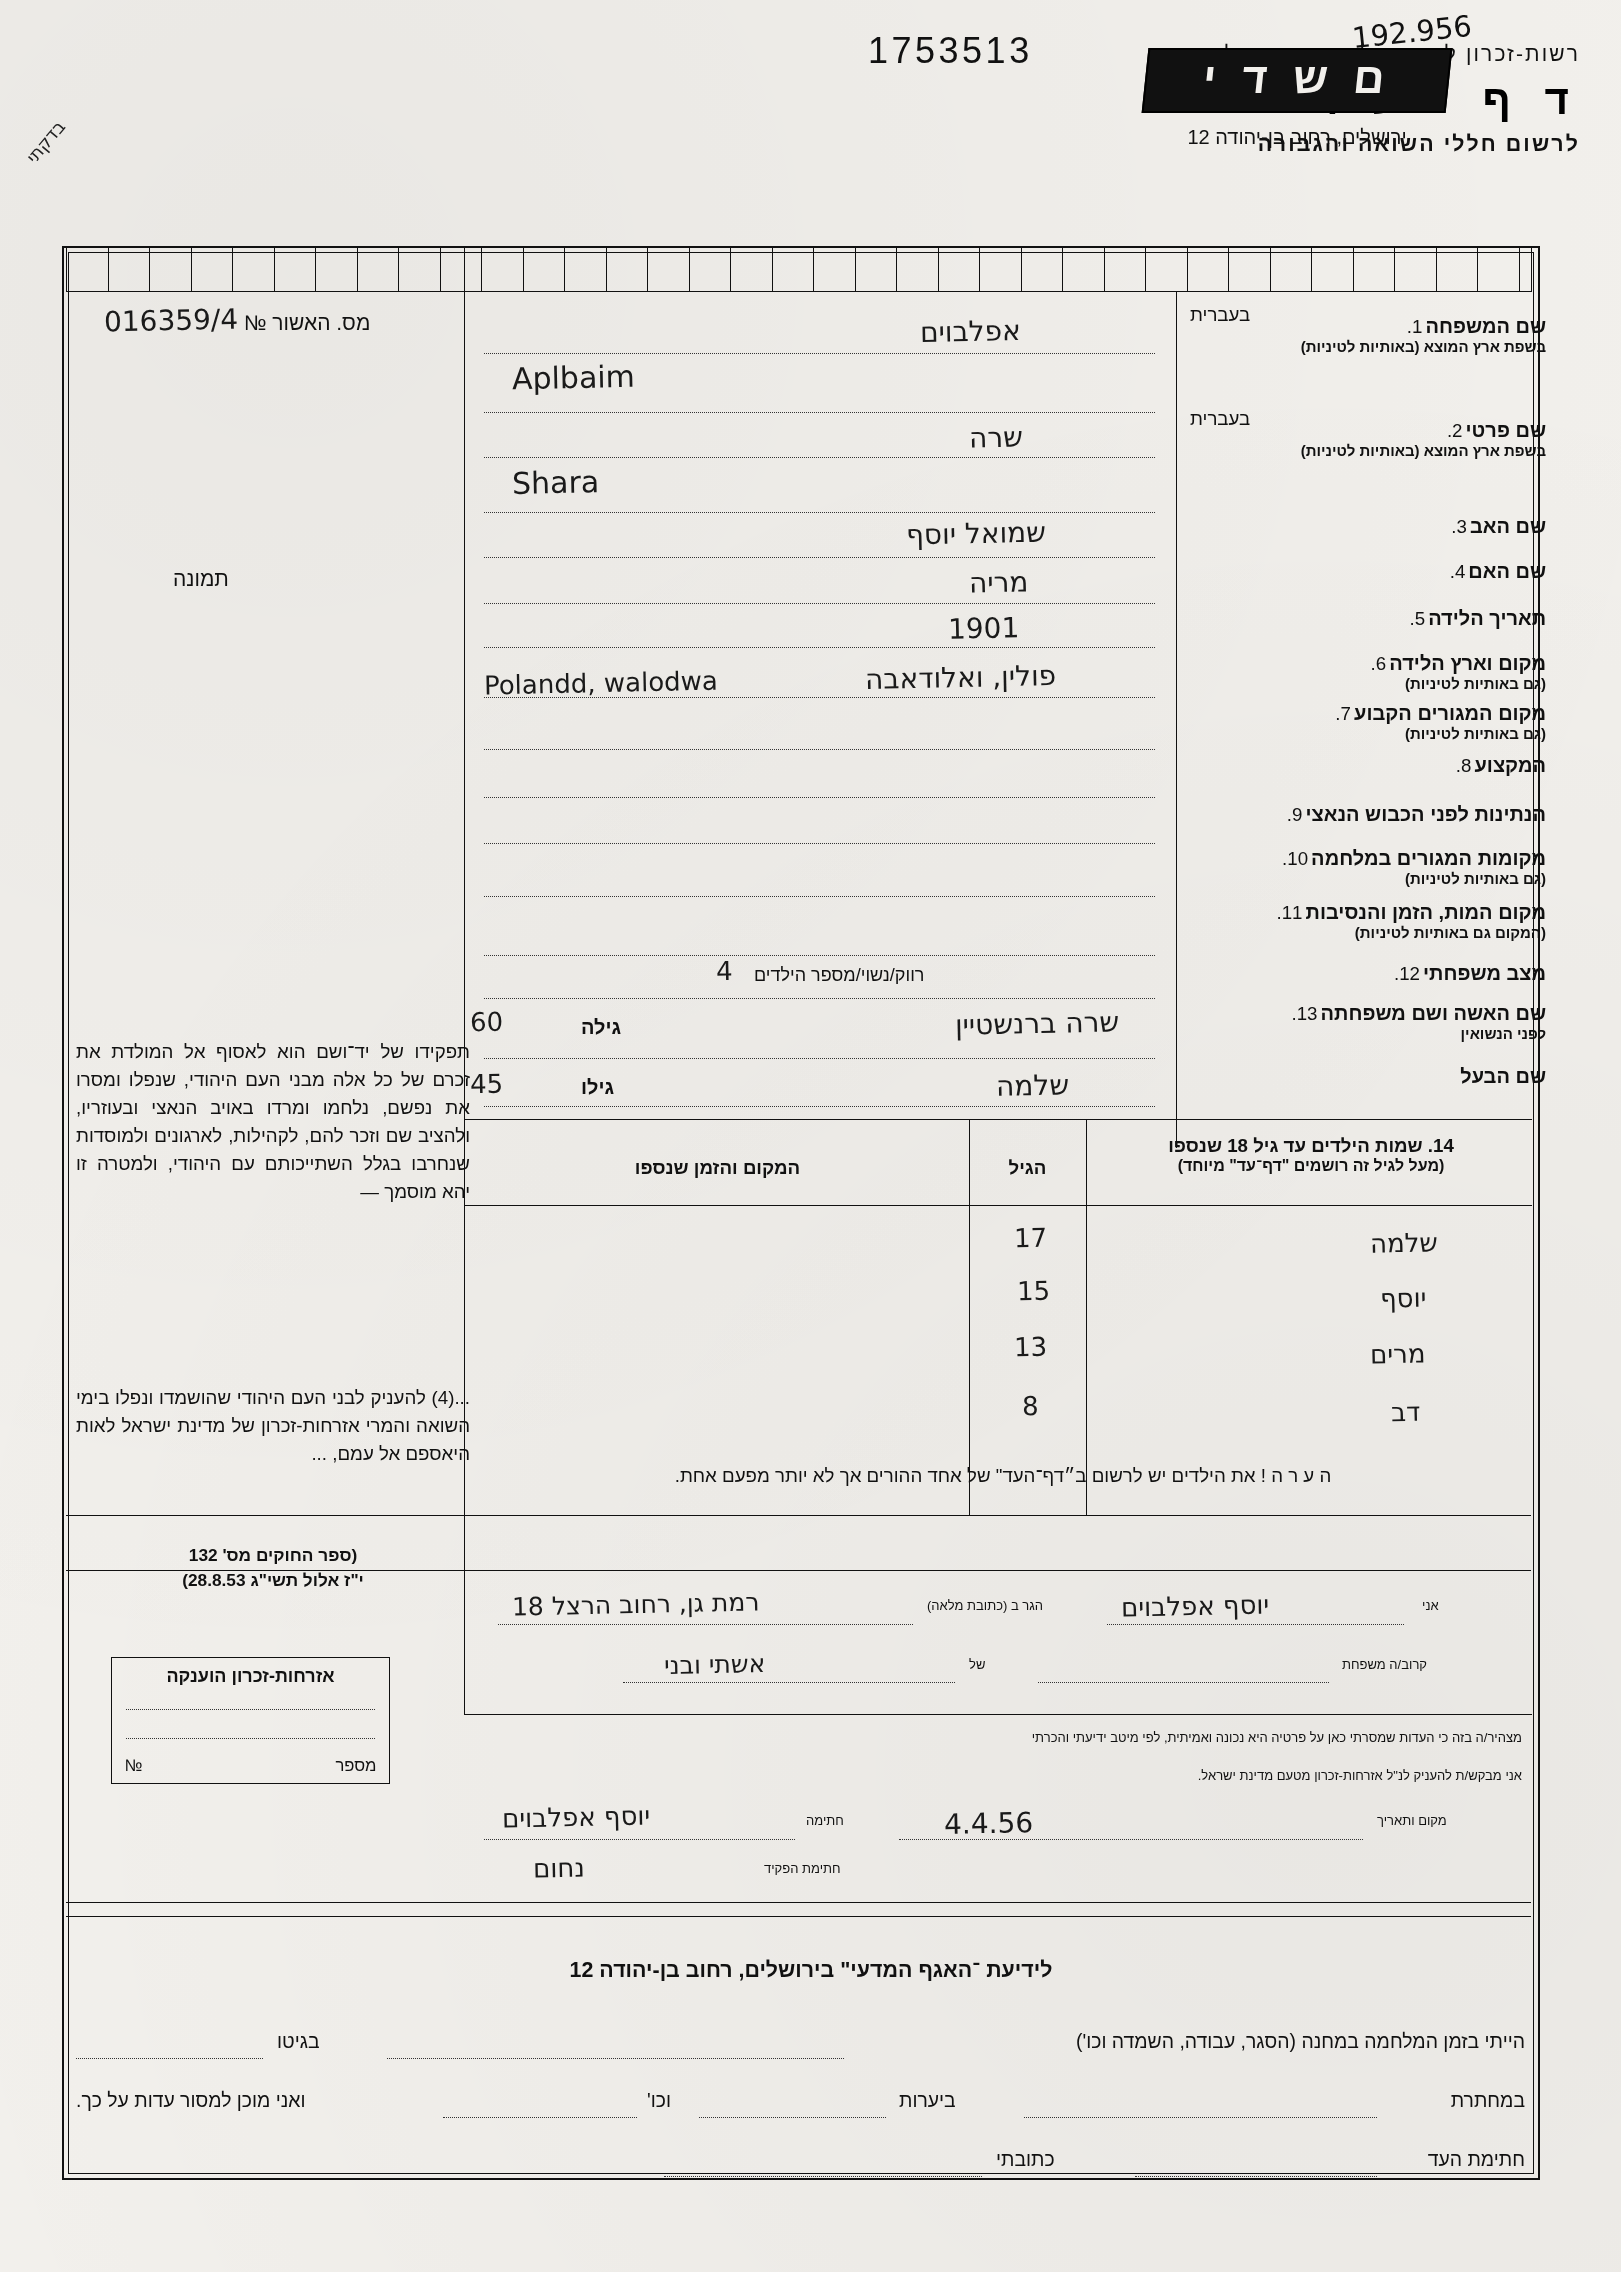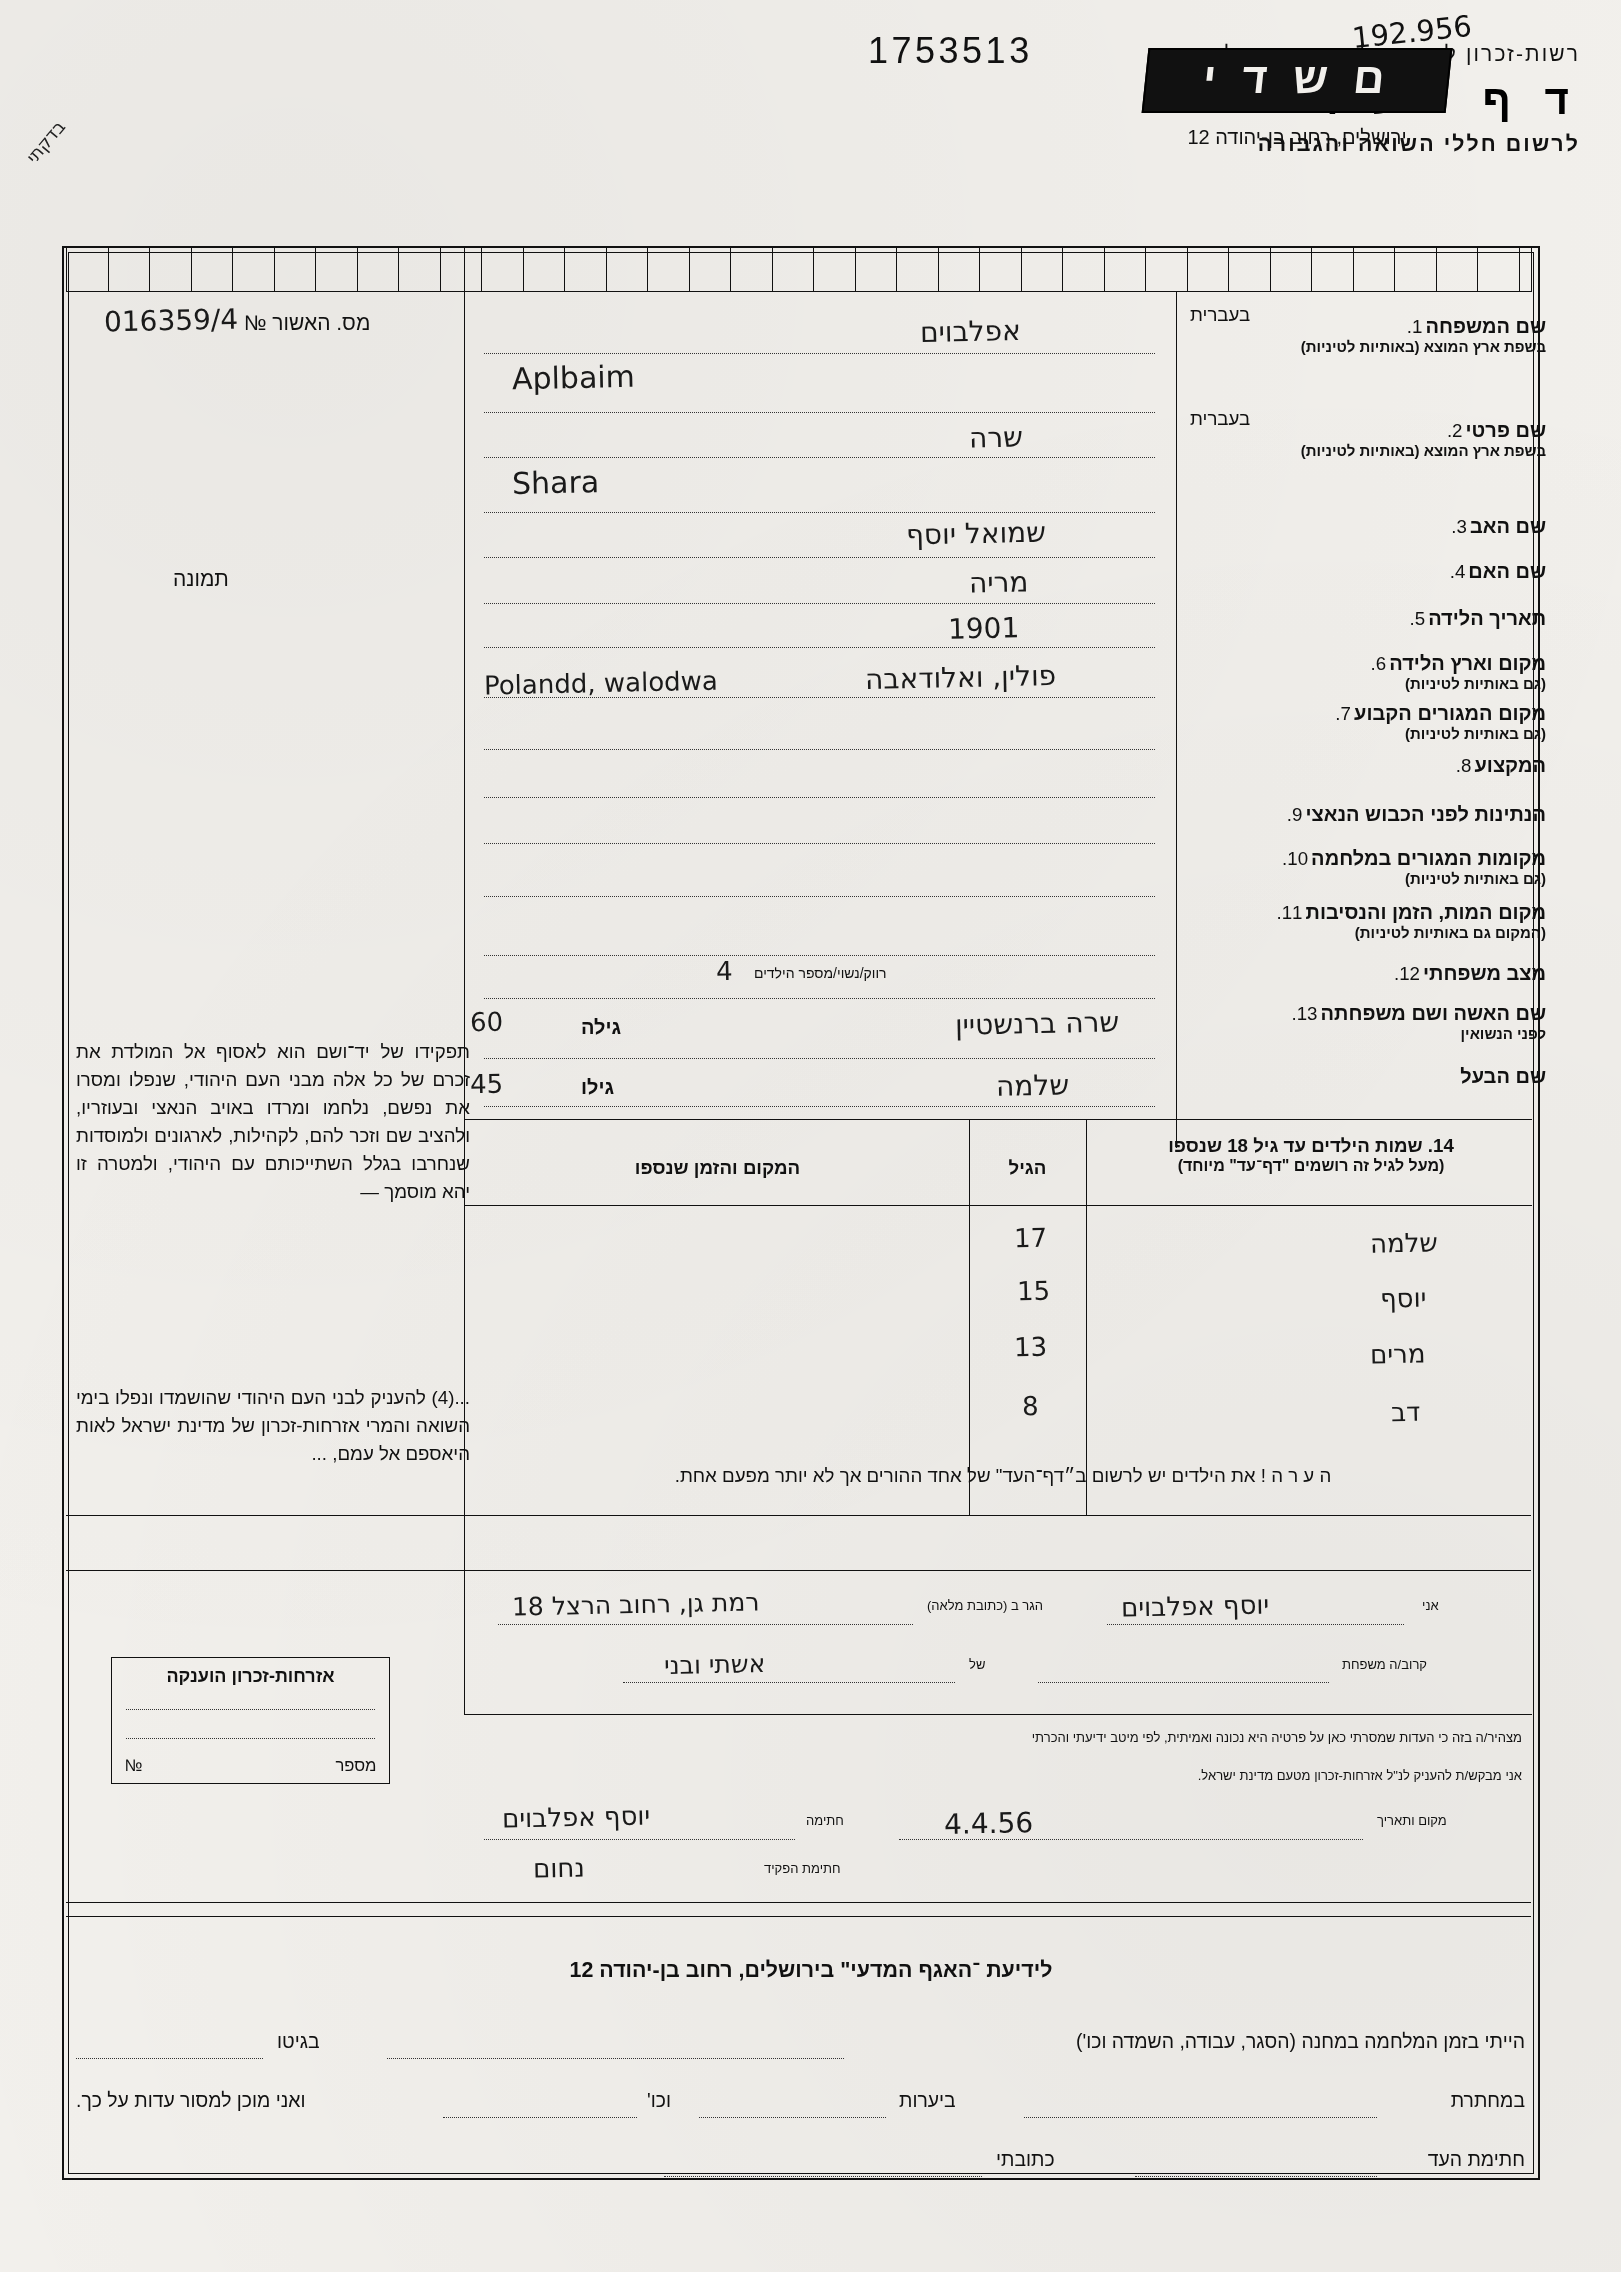--- a/index.html
+++ b/index.html
@@ -186,20 +186,22 @@
   <div class="abs hebrew" id="approval">
     <span>מס. האשור</span>
     <span>№</span>
     <span class="hand" style="display:inline-block;font-size:28px;direction:ltr;">016359/4</span>
   </div>
 
   <div class="abs" id="photo">תמונה</div>
 
   <div id="lawtext">תפקידו של יד־ושם הוא לאסוף אל המולדת את זכרם של כל אלה מבני העם היהודי, שנפלו ומסרו את נפשם, נלחמו ומרדו באויב הנאצי ובעוזריו, ולהציב שם וזכר להם, לקהילות, לארגונים ולמוסדות שנחרבו בגלל השתייכותם עם היהודי, ולמטרה זו יהא מוסמך —</div>
   <div id="lawtext" style="top:1384px;">...(4) להעניק לבני העם היהודי שהושמדו ונפלו בימי השואה והמרי אזרחות-זכרון של מדינת ישראל לאות היאספם אל עמם, ...</div>
+  <div id="lawref" style="top:1543px;white-space:pre-line;">(ספר החוקים מס' 132
+י"ז אלול תשי"ג 28.8.53)</div>
 
   <div class="lbl" style="right:76px;top:315px;width:387px;">
     <span class="main">שם המשפחה</span>
     <span class="num">1.</span>
     <div class="sub">בשפת ארץ המוצא (באותיות לטיניות)</div>
   </div>
 
   <div class="lbl" style="right:76px;top:419px;width:387px;">
     <span class="main">שם פרטי</span>
     <span class="num">2.</span>
@@ -293,21 +295,21 @@
   <div class="abs hand rtl" style="left:920px;top:315px;font-size:28px;">אפלבוים</div>
   <div class="abs hand" style="left:512px;top:360px;font-size:30px;direction:ltr;">Aplbaim</div>
   <div class="abs hand rtl" style="left:969px;top:421px;font-size:28px;">שרה</div>
   <div class="abs hand" style="left:512px;top:465px;font-size:30px;direction:ltr;">Shara</div>
   <div class="abs hand rtl" style="left:906px;top:517px;font-size:28px;">שמואל יוסף</div>
   <div class="abs hand rtl" style="left:969px;top:566px;font-size:28px;">מריה</div>
   <div class="abs hand" style="left:948px;top:612px;font-size:28px;direction:ltr;">1901</div>
   <div class="abs hand rtl" style="left:865px;top:661px;font-size:28px;">פולין, ואלודאבה</div>
   <div class="abs hand" style="left:484px;top:668px;font-size:26px;direction:ltr;">Polandd, walodwa</div>
 
-  <div class="abs hebrew" style="left:754px;top:965px;font-size:14px;color:#111;">רווק/נשוי/מספר הילדים</div>
+  <div class="abs hebrew" style="left:754px;top:965px;font-size:18px;color:#111;">רווק/נשוי/מספר הילדים</div>
   <div class="abs hand" style="left:716px;top:956px;font-size:26px;">4</div>
 
   <div class="abs hand rtl" style="left:955px;top:1007px;font-size:28px;">שרה ברנשטיין</div>
   <div class="abs hand rtl" style="left:996px;top:1069px;font-size:28px;">שלמה</div>
 
   <div class="abs hebrew" style="left:581px;top:1016px;font-size:20px;font-weight:bold;color:#111;">גילה</div>
   <div class="abs hand" style="left:470px;top:1007px;font-size:26px;">60</div>
   <div class="abs hebrew" style="left:581px;top:1076px;font-size:20px;font-weight:bold;color:#111;">גילו</div>
   <div class="abs hand" style="left:470px;top:1069px;font-size:26px;">45</div>
 

